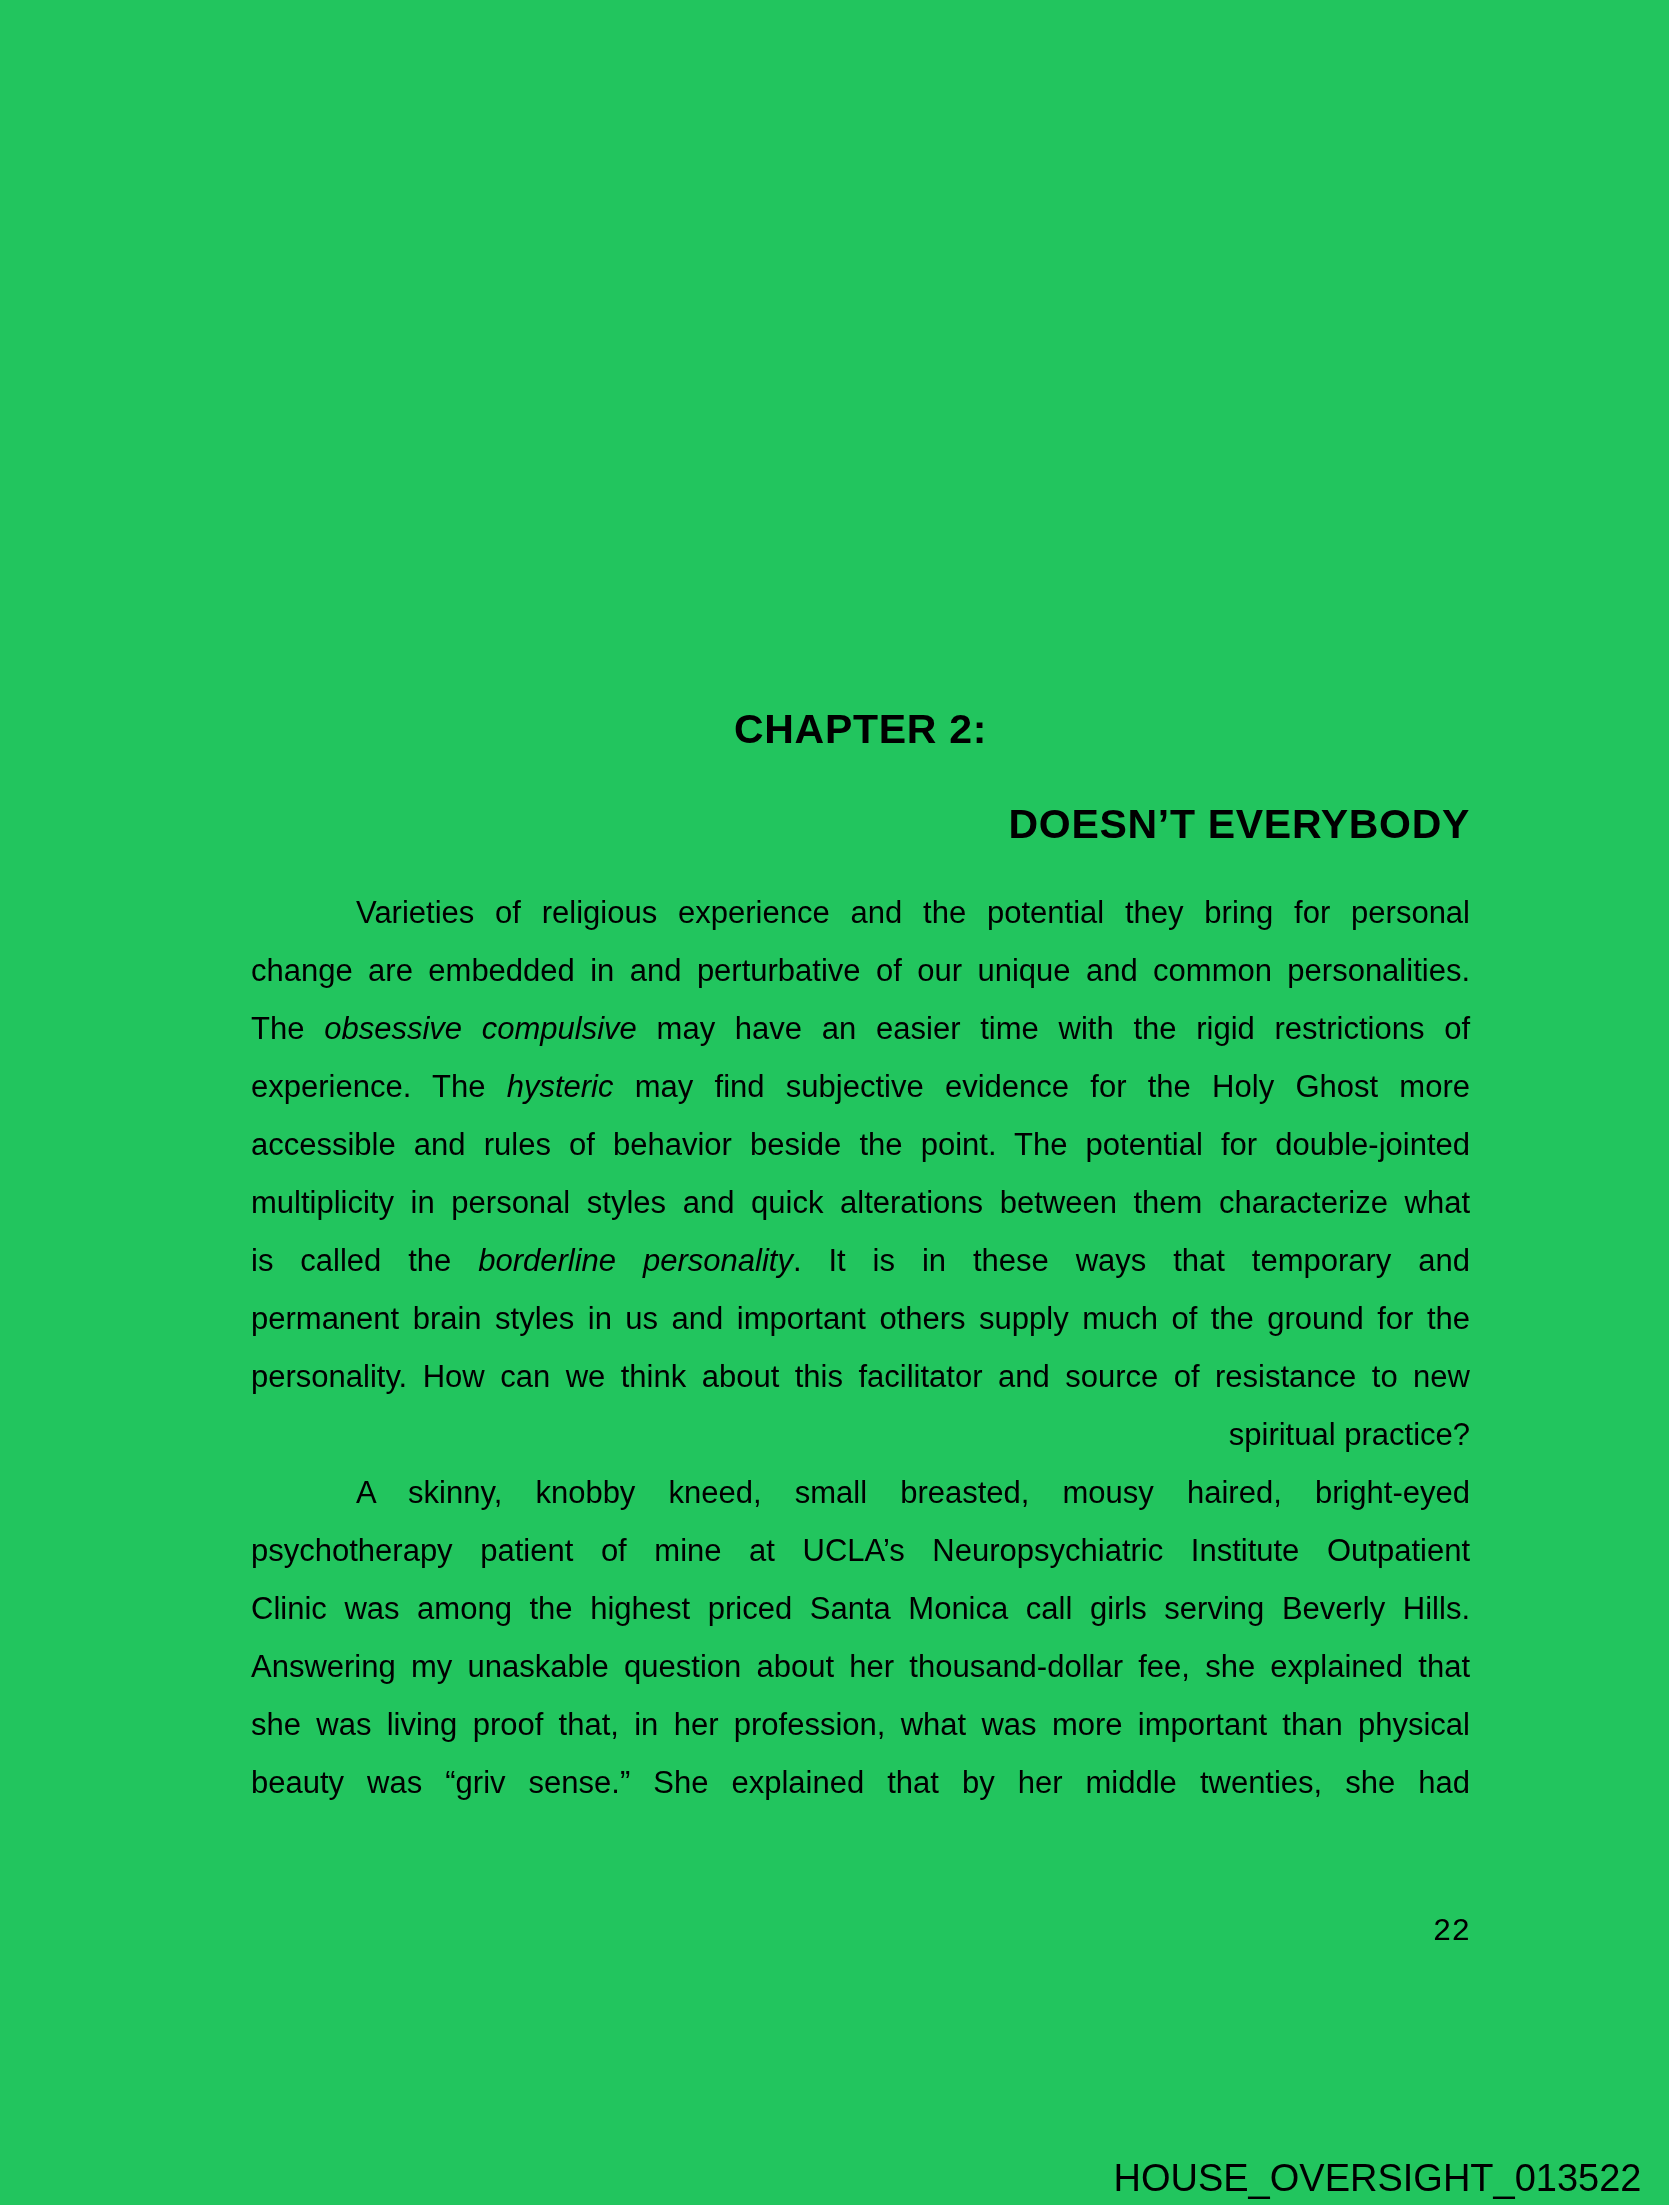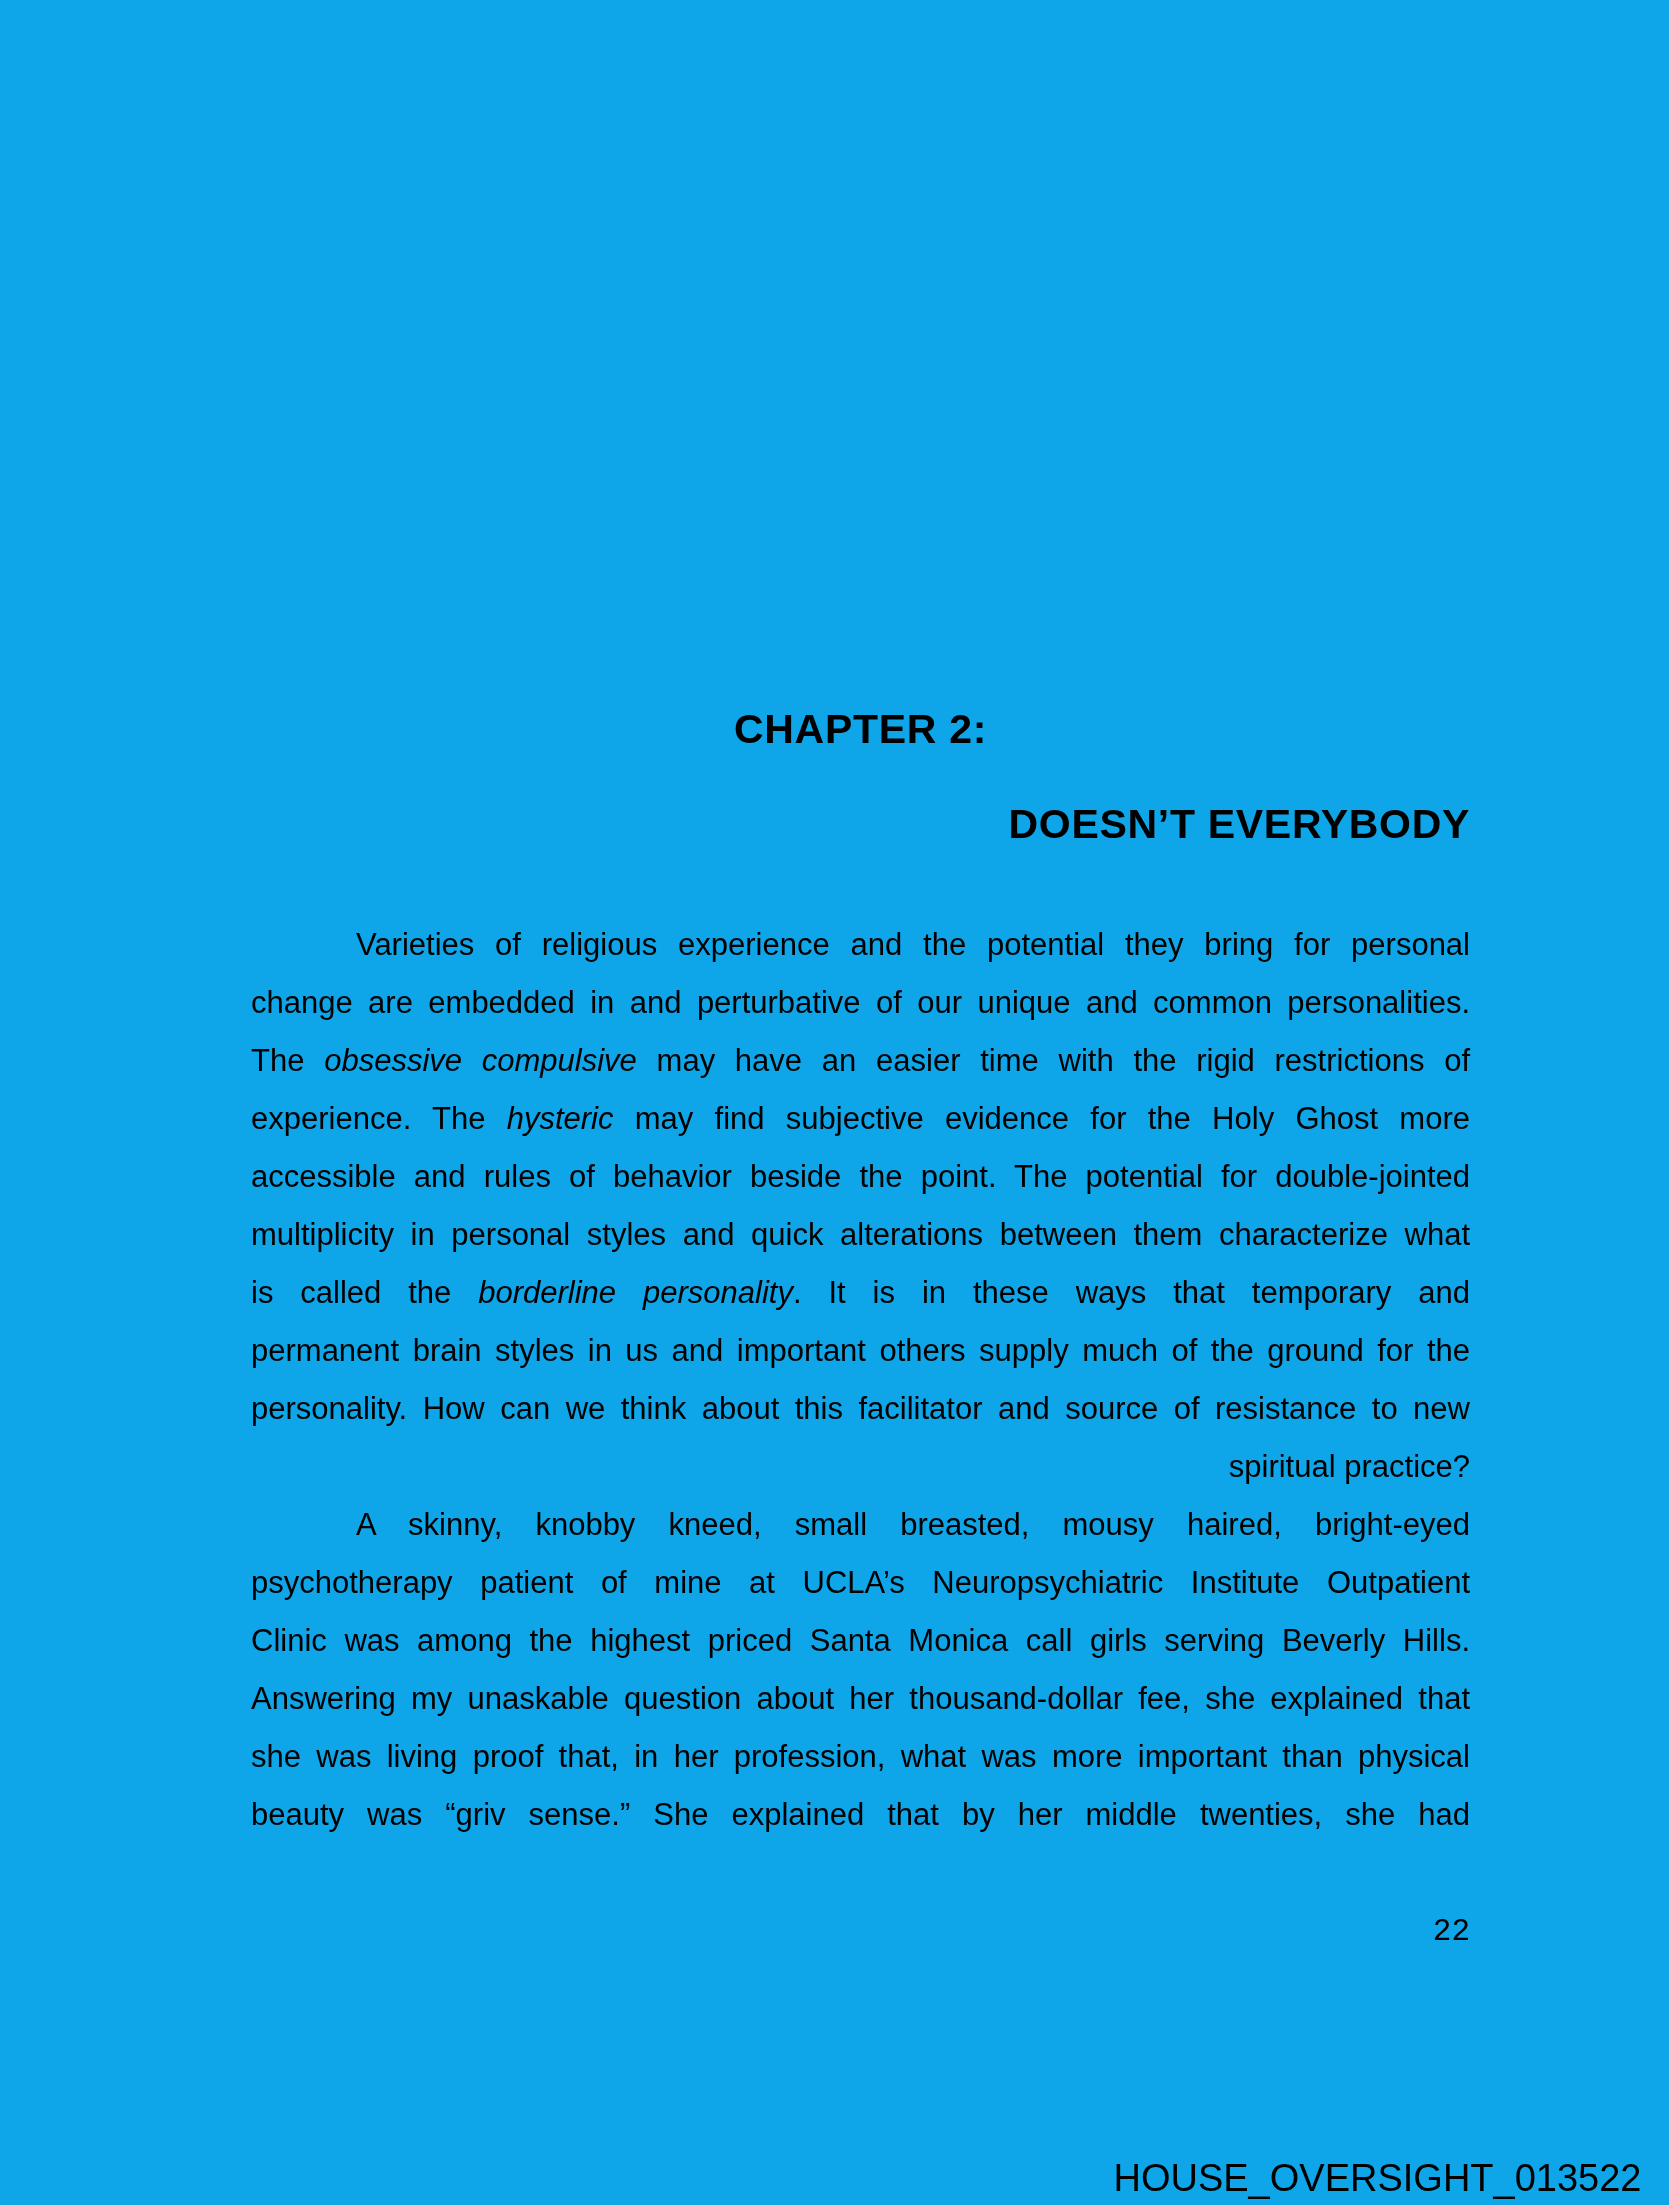--- a/index.html
+++ b/index.html
@@ -4,42 +4,42 @@
 <style>
   html, body {
     margin: 0;
     padding: 0;
     background: #e8e8e8;
   }
   .page {
     position: relative;
     width: 1669px;
     height: 2205px;
-    background: #0ea5e9;
+    background: #22c55e;
     color: #000000;
     font-family: "Liberation Sans", sans-serif;
     overflow: hidden;
   }
   .title {
     position: absolute;
     left: 251px;
     width: 1219px;
     text-align: center;
     font-weight: bold;
     font-size: 41px;
     line-height: 1;
     margin: 0;
     letter-spacing: 0.7px;
   }
   .title-1 { top: 709px; }
   .title-2 { top: 804px; text-align: right; }
   .body-text {
     position: absolute;
     left: 251px;
-    top: 916px;
+    top: 884px;
     width: 1219px;
     font-size: 31px;
   }
   .line {
     height: 58px;
     line-height: 58px;
     white-space: normal;
     text-align: right;
   }
   .line.j {

